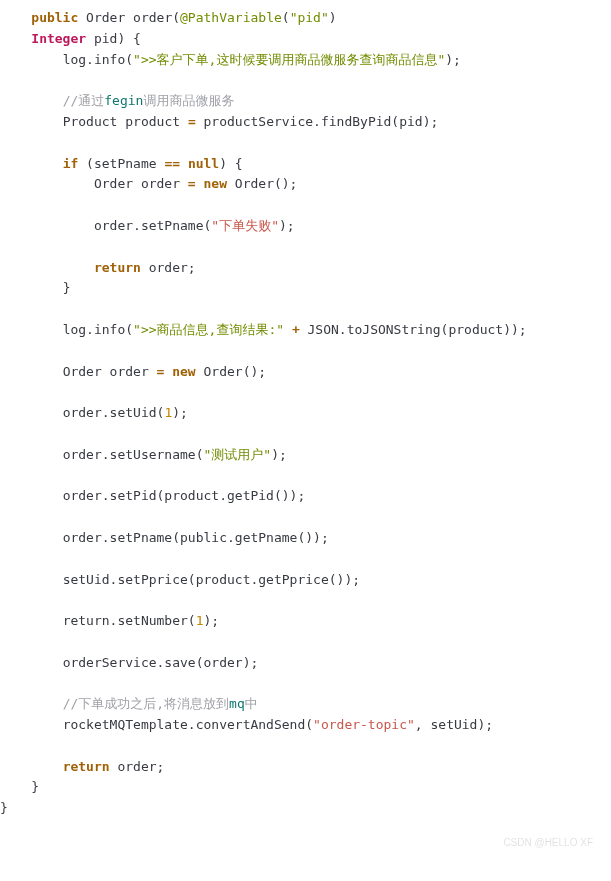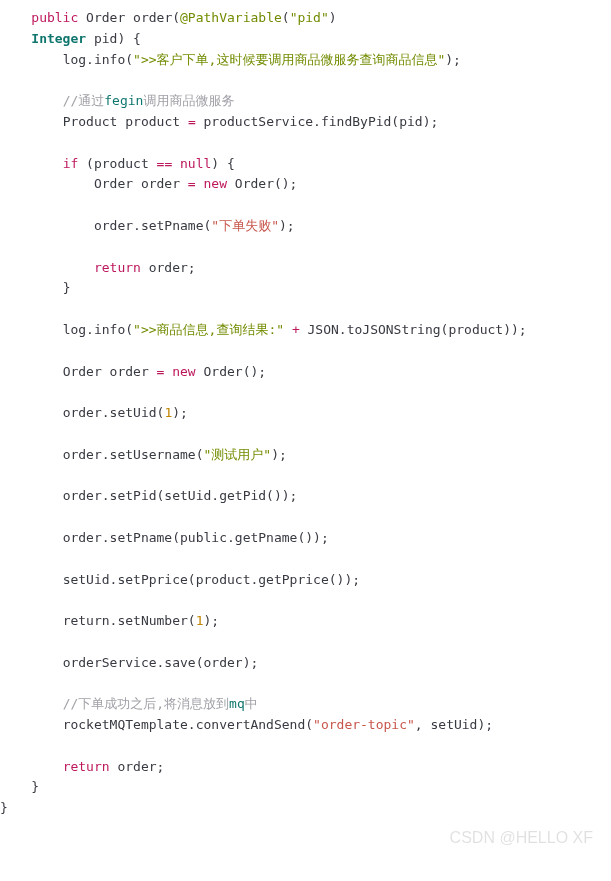--- a/index.html
+++ b/index.html
@@ -13,66 +13,66 @@
   pre {
     margin: 0;
     padding: 8px 0 8px 0;
     white-space: pre;
     font-family: inherit;
     font-size: inherit;
   }
   .code {
     color: #383a42;
   }
-  .kw   { color: #be185d; font-weight: normal; }      
-  .type { color: #0f766e; font-weight: bold; }      
+  .kw   { color: #a16207; font-weight: bold; }      
+  .type { color: #be185d; font-weight: bold; }      
   .ann  { color: #718c00; }                          
   .str  { color: #718c00; }                          
   .strE { color: #c8564b; }                          
   .comm { color: #a0a1a7; }                          
   .commE{ color: #0f766e; }                          
   .num  { color: #c18401; }                          
   .meth { color: #383a42; }                          
   .watermark {
     position: fixed;
     right: 18px;
     bottom: 30px;
     color: rgba(0,0,0,0.12);
-    font-size: 16px;
+    font-size: 10px;
     font-family: sans-serif;
     pointer-events: none;
   }
 </style>
 </head>
 <body>
 
 <pre class="code">    <span class="kw">public</span> <span class="meth">Order</span> <span class="meth">order</span>(<span class="ann">@PathVariable</span>(<span class="str">"pid"</span>)
     <span class="type">Integer</span> <span>pid) {</span>
         <span>log.info(</span><span class="str">"&gt;&gt;客户下单,这时候要调用商品微服务查询商品信息"</span><span>);</span>
 
         <span class="comm"><span>//通过</span><span class="commE">fegin</span><span>调用商品微服务</span></span>
         <span>Product</span> <span>product</span> <span class="kw">=</span> <span>productService.findByPid(pid);</span>
 
-        <span class="kw">if</span> <span>(product</span> <span class="kw">==</span> <span class="kw">null</span><span>) {</span>
+        <span class="kw">if</span> <span>(setPname</span> <span class="kw">==</span> <span class="kw">null</span><span>) {</span>
             <span>Order</span> <span>order</span> <span class="kw">=</span> <span class="kw">new</span> <span>Order</span><span>();</span>
 
             <span>order.setPname(</span><span class="strE">"下单失败"</span><span>);</span>
 
             <span class="kw">return</span> <span>order;</span>
         <span>}</span>
 
         <span>log.info(</span><span class="str">"&gt;&gt;商品信息,查询结果:"</span> <span class="kw">+</span> <span>JSON.toJSONString(product));</span>
 
         <span>Order</span> <span>order</span> <span class="kw">=</span> <span class="kw">new</span> <span>Order</span><span>();</span>
 
         <span>order.setUid(</span><span class="num">1</span><span>);</span>
 
         <span>order.setUsername(</span><span class="str">"测试用户"</span><span>);</span>
 
-        <span>order.setPid(setUid.getPid());</span>
+        <span>order.setPid(product.getPid());</span>
 
         <span>order.setPname(public.getPname());</span>
 
         <span>setUid.setPprice(product.getPprice());</span>
 
         <span>return.setNumber(</span><span class="num">1</span><span>);</span>
 
         <span>orderService.save(order);</span>
 
         <span class="comm"><span>//下单成功之后,将消息放到</span><span class="commE">mq</span><span>中</span></span>

